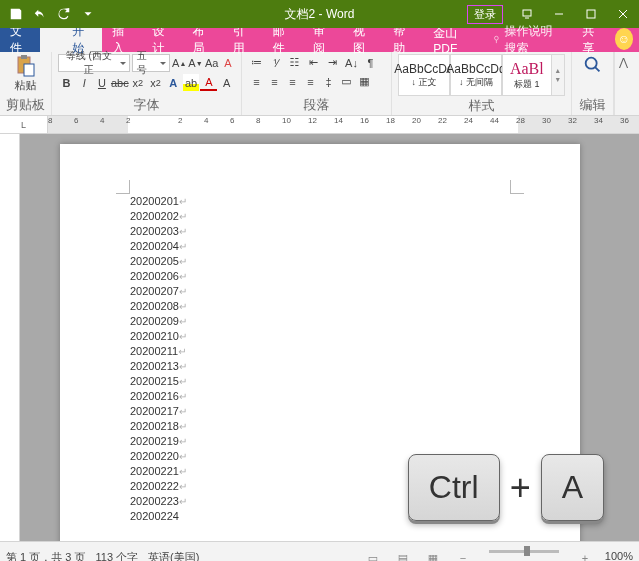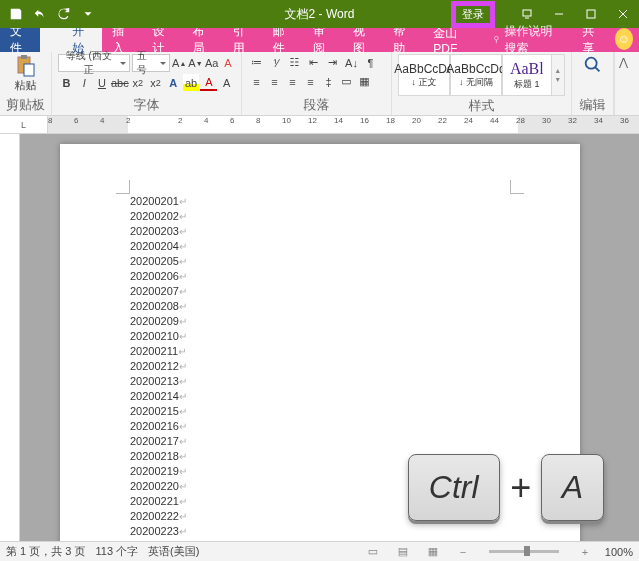--- a/index.html
+++ b/index.html
@@ -4,21 +4,21 @@
 <style>
 * { margin: 0; padding: 0; box-sizing: border-box; font-family: "Microsoft YaHei", "Segoe UI", sans-serif; }
 body { width: 639px; height: 561px; background: #e6e6e6; overflow: hidden; position: relative; }
 
 .titlebar { height: 28px; background: #4d7c0f; display: flex; align-items: center; color: #fff; font-size: 11px; position: relative; }
 .qat { display: flex; align-items: center; gap: 4px; padding-left: 6px; }
 .qat .qbtn { width: 20px; height: 20px; display: flex; align-items: center; justify-content: center; cursor: pointer; }
 .qat .qbtn svg { width: 14px; height: 14px; fill: #fff; }
 .title-center { position: absolute; left: 0; right: 0; text-align: center; pointer-events: none; font-size: 12px; }
 .win-controls { margin-left: auto; display: flex; align-items: center; height: 100%; }
-.login-box { border: 5px solid #d946ef; padding: 1px 6px; font-size: 11px; margin-right: 16px; cursor: pointer; }
+.login-box { border: 1px solid #d946ef; padding: 1px 6px; font-size: 11px; margin-right: 8px; cursor: pointer; }
 .wbtn { width: 32px; height: 28px; display: flex; align-items: center; justify-content: center; cursor: pointer; }
 .wbtn svg { width: 10px; height: 10px; stroke: #fff; stroke-width: 1; fill: none; }
 
 .tabs { height: 24px; background: #ec4899; display: flex; align-items: stretch; color: #fff; font-size: 12px; }
 .tab { padding: 0 10px; display: flex; align-items: center; cursor: pointer; }
 .tab.file { background: #2b579a; }
 .tab.active { background: #f3f3f3; color: #2b579a; padding-left: 32px; }
 .tell-me { display: flex; align-items: center; gap: 3px; padding: 0 8px; cursor: text; opacity: .9; }
 .tell-me svg { width: 12px; height: 12px; fill: #fff; }
 .share { margin-left: auto; padding: 0 10px; display: flex; align-items: center; gap: 4px; cursor: pointer; }
@@ -36,21 +36,21 @@
 .size-sel { width: 42px; }
 .dd::after { content: ""; position: absolute; right: 3px; top: 7px; border: 3px solid transparent; border-top-color: #666; }
 .sq { width: 17px; height: 17px; display: flex; align-items: center; justify-content: center; cursor: pointer; }
 .row2 { display: flex; align-items: center; gap: 1px; margin-top: 2px; }
 .b { font-weight: bold; } .it { font-style: italic; } .ul { text-decoration: underline; }
 .para { width: 150px; }
 .styles { width: 180px; }
 .style-items { display: flex; gap: 0; }
 .style-box { width: 52px; height: 42px; border: 1px solid #d8d8d8; background: #fff; display: flex; flex-direction: column; align-items: center; justify-content: center; cursor: pointer; font-size: 9px; color: #333; }
 .style-box .prev { font-size: 12px; color: #333; }
-.style-box.t .prev { font-size: 16px; color: #4c1d95; font-family: "Times New Roman", serif; }
+.style-box.t .prev { font-size: 16px; color: #be185d; font-family: "Times New Roman", serif; }
 .edit-grp { width: 42px; align-items: center; }
 .edit-grp svg { width: 22px; height: 22px; }
 .collapse { width: 18px; border-left: 1px solid #e1e1e1; display: flex; align-items: flex-start; justify-content: center; padding-top: 4px; cursor: pointer; color: #666; }
 
 .ruler-bar { height: 18px; background: #fff; border-bottom: 1px solid #d4d4d4; position: relative; display: flex; align-items: center; }
 .ruler-corner { width: 48px; height: 100%; border-right: 1px solid #d4d4d4; display: flex; align-items: center; justify-content: center; cursor: pointer; color: #666; font-size: 9px; }
 .ruler { flex: 1; position: relative; height: 100%; font-size: 8px; color: #555; overflow: hidden; }
 .ruler .ticks { position: absolute; left: 0; top: 0; height: 100%; display: flex; }
 .ruler .tick { width: 26px; text-align: left; position: relative; }
 .ruler .margin { position: absolute; top: 0; bottom: 0; background: #e6e6e6; }
@@ -58,27 +58,27 @@
 .workspace { position: absolute; top: 134px; bottom: 20px; left: 0; right: 0; background: #a9a9a9; overflow: hidden; }
 .v-ruler { position: absolute; left: 0; top: 0; bottom: 0; width: 20px; background: #fff; border-right: 1px solid #d4d4d4; }
 .page { position: absolute; left: 60px; top: 10px; width: 520px; height: 700px; background: #fff; box-shadow: 0 0 6px rgba(0,0,0,.3); }
 .page-inner { position: absolute; left: 70px; top: 50px; right: 70px; font-size: 11px; color: #333; font-family: SimSun, serif; }
 .line { line-height: 14px; white-space: nowrap; }
 .pm { color: #b0b0b0; font-size: 10px; }
 .corner { position: absolute; width: 14px; height: 14px; border-color: #b7b7b7; }
 .corner.tl { left: 56px; top: 36px; border-left: 1px solid #b7b7b7; border-top: 1px solid #b7b7b7; transform: rotate(180deg); }
 .corner.tr { right: 56px; top: 36px; border-right: 1px solid #b7b7b7; border-top: 1px solid #b7b7b7; transform: rotate(180deg); }
 
-.statusbar { position: absolute; bottom: 0; left: 0; right: 0; height: 20px; background: #f3f3f3; border-top: 1px solid #d4d4d4; display: flex; align-items: center; font-size: 11px; color: #444; padding: 8px 6px; gap: 10px; }
+.statusbar { position: absolute; bottom: 0; left: 0; right: 0; height: 20px; background: #f3f3f3; border-top: 1px solid #d4d4d4; display: flex; align-items: flex-start; font-size: 11px; color: #444; padding: 8px 6px; gap: 10px; }
 .statusbar .spacer { flex: 1; }
 .viewbtn { width: 20px; height: 16px; display: flex; align-items: center; justify-content: center; cursor: pointer; color: #888; }
 .zoom-slider { width: 70px; height: 3px; background: #bbb; position: relative; margin: 0 6px; }
 .zoom-slider .thumb { position: absolute; width: 6px; height: 10px; background: #888; top: -4px; left: 50%; }
 
-.key-overlay { position: absolute; right: 35px; bottom: 40px; display: flex; align-items: center; gap: 10px; font-style: italic; }
+.key-overlay { position: absolute; right: 35px; bottom: 40px; display: flex; align-items: center; gap: 10px; }
 .key { background: linear-gradient(#e8e8e8,#d6d6d6); border: 1px solid #666; border-radius: 8px; box-shadow: 0 3px 0 #888, 0 4px 6px rgba(0,0,0,.3); padding: 14px 20px; font-size: 32px; color: #333; font-family: Arial; }
 .plus { font-size: 36px; color: #333; }
 
 svg { display: block; }
 </style>
 </head>
 <body>
 
 <div class="titlebar">
   <div class="qat">
@@ -286,23 +286,21 @@
         <div class="line">20200202<span class="pm">↵</span></div>
         <div class="line">20200203<span class="pm">↵</span></div>
         <div class="line">20200204<span class="pm">↵</span></div>
         <div class="line">20200205<span class="pm">↵</span></div>
         <div class="line">20200206<span class="pm">↵</span></div>
         <div class="line">20200207<span class="pm">↵</span></div>
         <div class="line">20200208<span class="pm">↵</span></div>
         <div class="line">20200209<span class="pm">↵</span></div>
         <div class="line">20200210<span class="pm">↵</span></div>
         <div class="line">20200211<span class="pm">↵</span></div>
-        <div class="line">20200212<span class="pm">↵</span></div>
         <div class="line">20200213<span class="pm">↵</span></div>
-        <div class="line">20200214<span class="pm">↵</span></div>
         <div class="line">20200215<span class="pm">↵</span></div>
         <div class="line">20200216<span class="pm">↵</span></div>
         <div class="line">20200217<span class="pm">↵</span></div>
         <div class="line">20200218<span class="pm">↵</span></div>
         <div class="line">20200219<span class="pm">↵</span></div>
         <div class="line">20200220<span class="pm">↵</span></div>
         <div class="line">20200221<span class="pm">↵</span></div>
         <div class="line">20200222<span class="pm">↵</span></div>
         <div class="line">20200223<span class="pm">↵</span></div>
         <div class="line">20200224</div>

